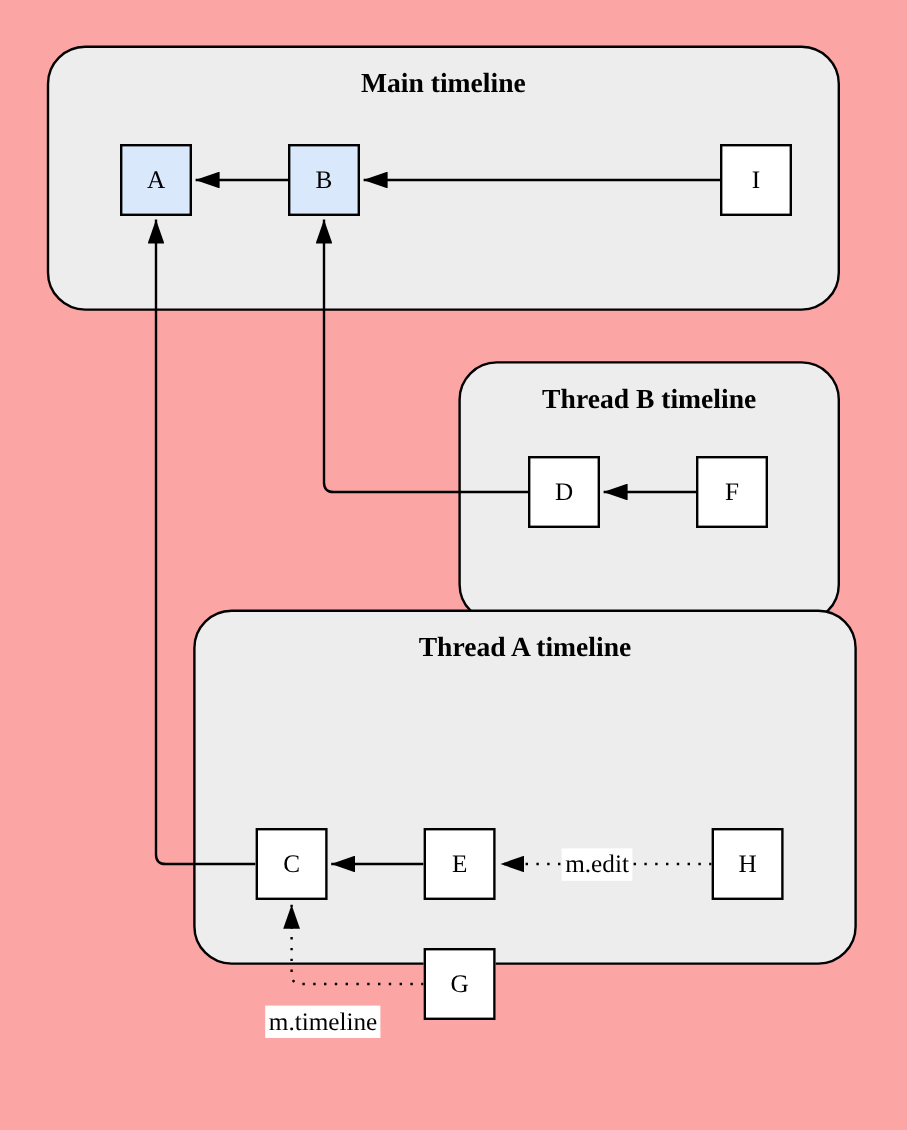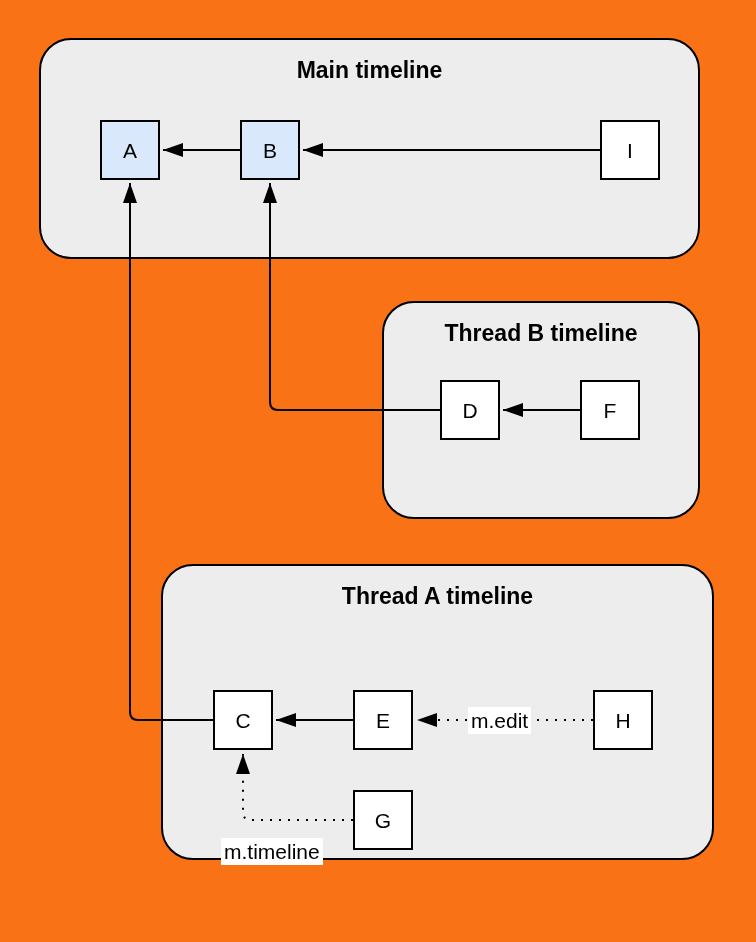--- a/index.html
+++ b/index.html
@@ -1,21 +1,21 @@
 <!DOCTYPE html>
 <html><head>
 <meta charset="utf-8">
 <style>
   html, body { margin: 0; padding: 0; background: #ffffff; }
   #canvas {
     position: relative;
     width: 756px;
     height: 942px;
-    background: #f97316;
-    font-family: Liberation Sans, sans-serif;
+    background: #fca5a5;
+    font-family: Liberation Serif, serif;
     color: #000000;
     overflow: hidden;
   }
   .group {
     position: absolute;
     background: #ededed;
     border: 2px solid #000000;
     border-radius: 32px;
     box-sizing: border-box;
     z-index: 0;
@@ -64,21 +64,21 @@
 <div id="canvas">
 
   <div class="group" style="left:39px; top:38px; width:661px; height:221px;">
     <div class="group-title">Main timeline</div>
   </div>
 
   <div class="group" style="left:382px; top:301px; width:318px; height:218px;">
     <div class="group-title">Thread B timeline</div>
   </div>
 
-  <div class="group" style="left:161px; top:564px; width:553px; height:296px;">
+  <div class="group" style="left:161px; top:508px; width:553px; height:296px;">
     <div class="group-title">Thread A timeline</div>
   </div>
 
   <svg id="edge-layer" viewBox="0 0 756 942" xmlns="http://www.w3.org/2000/svg">
     <defs>
       <marker id="arrow" viewBox="0 0 10 7" markerWidth="10" markerHeight="7" refX="10" refY="3.5" orient="auto" markerUnits="strokeWidth">
         <path d="M0,0 L10,3.5 L0,7 Z" fill="#000000"></path>
       </marker>
     </defs>
 

